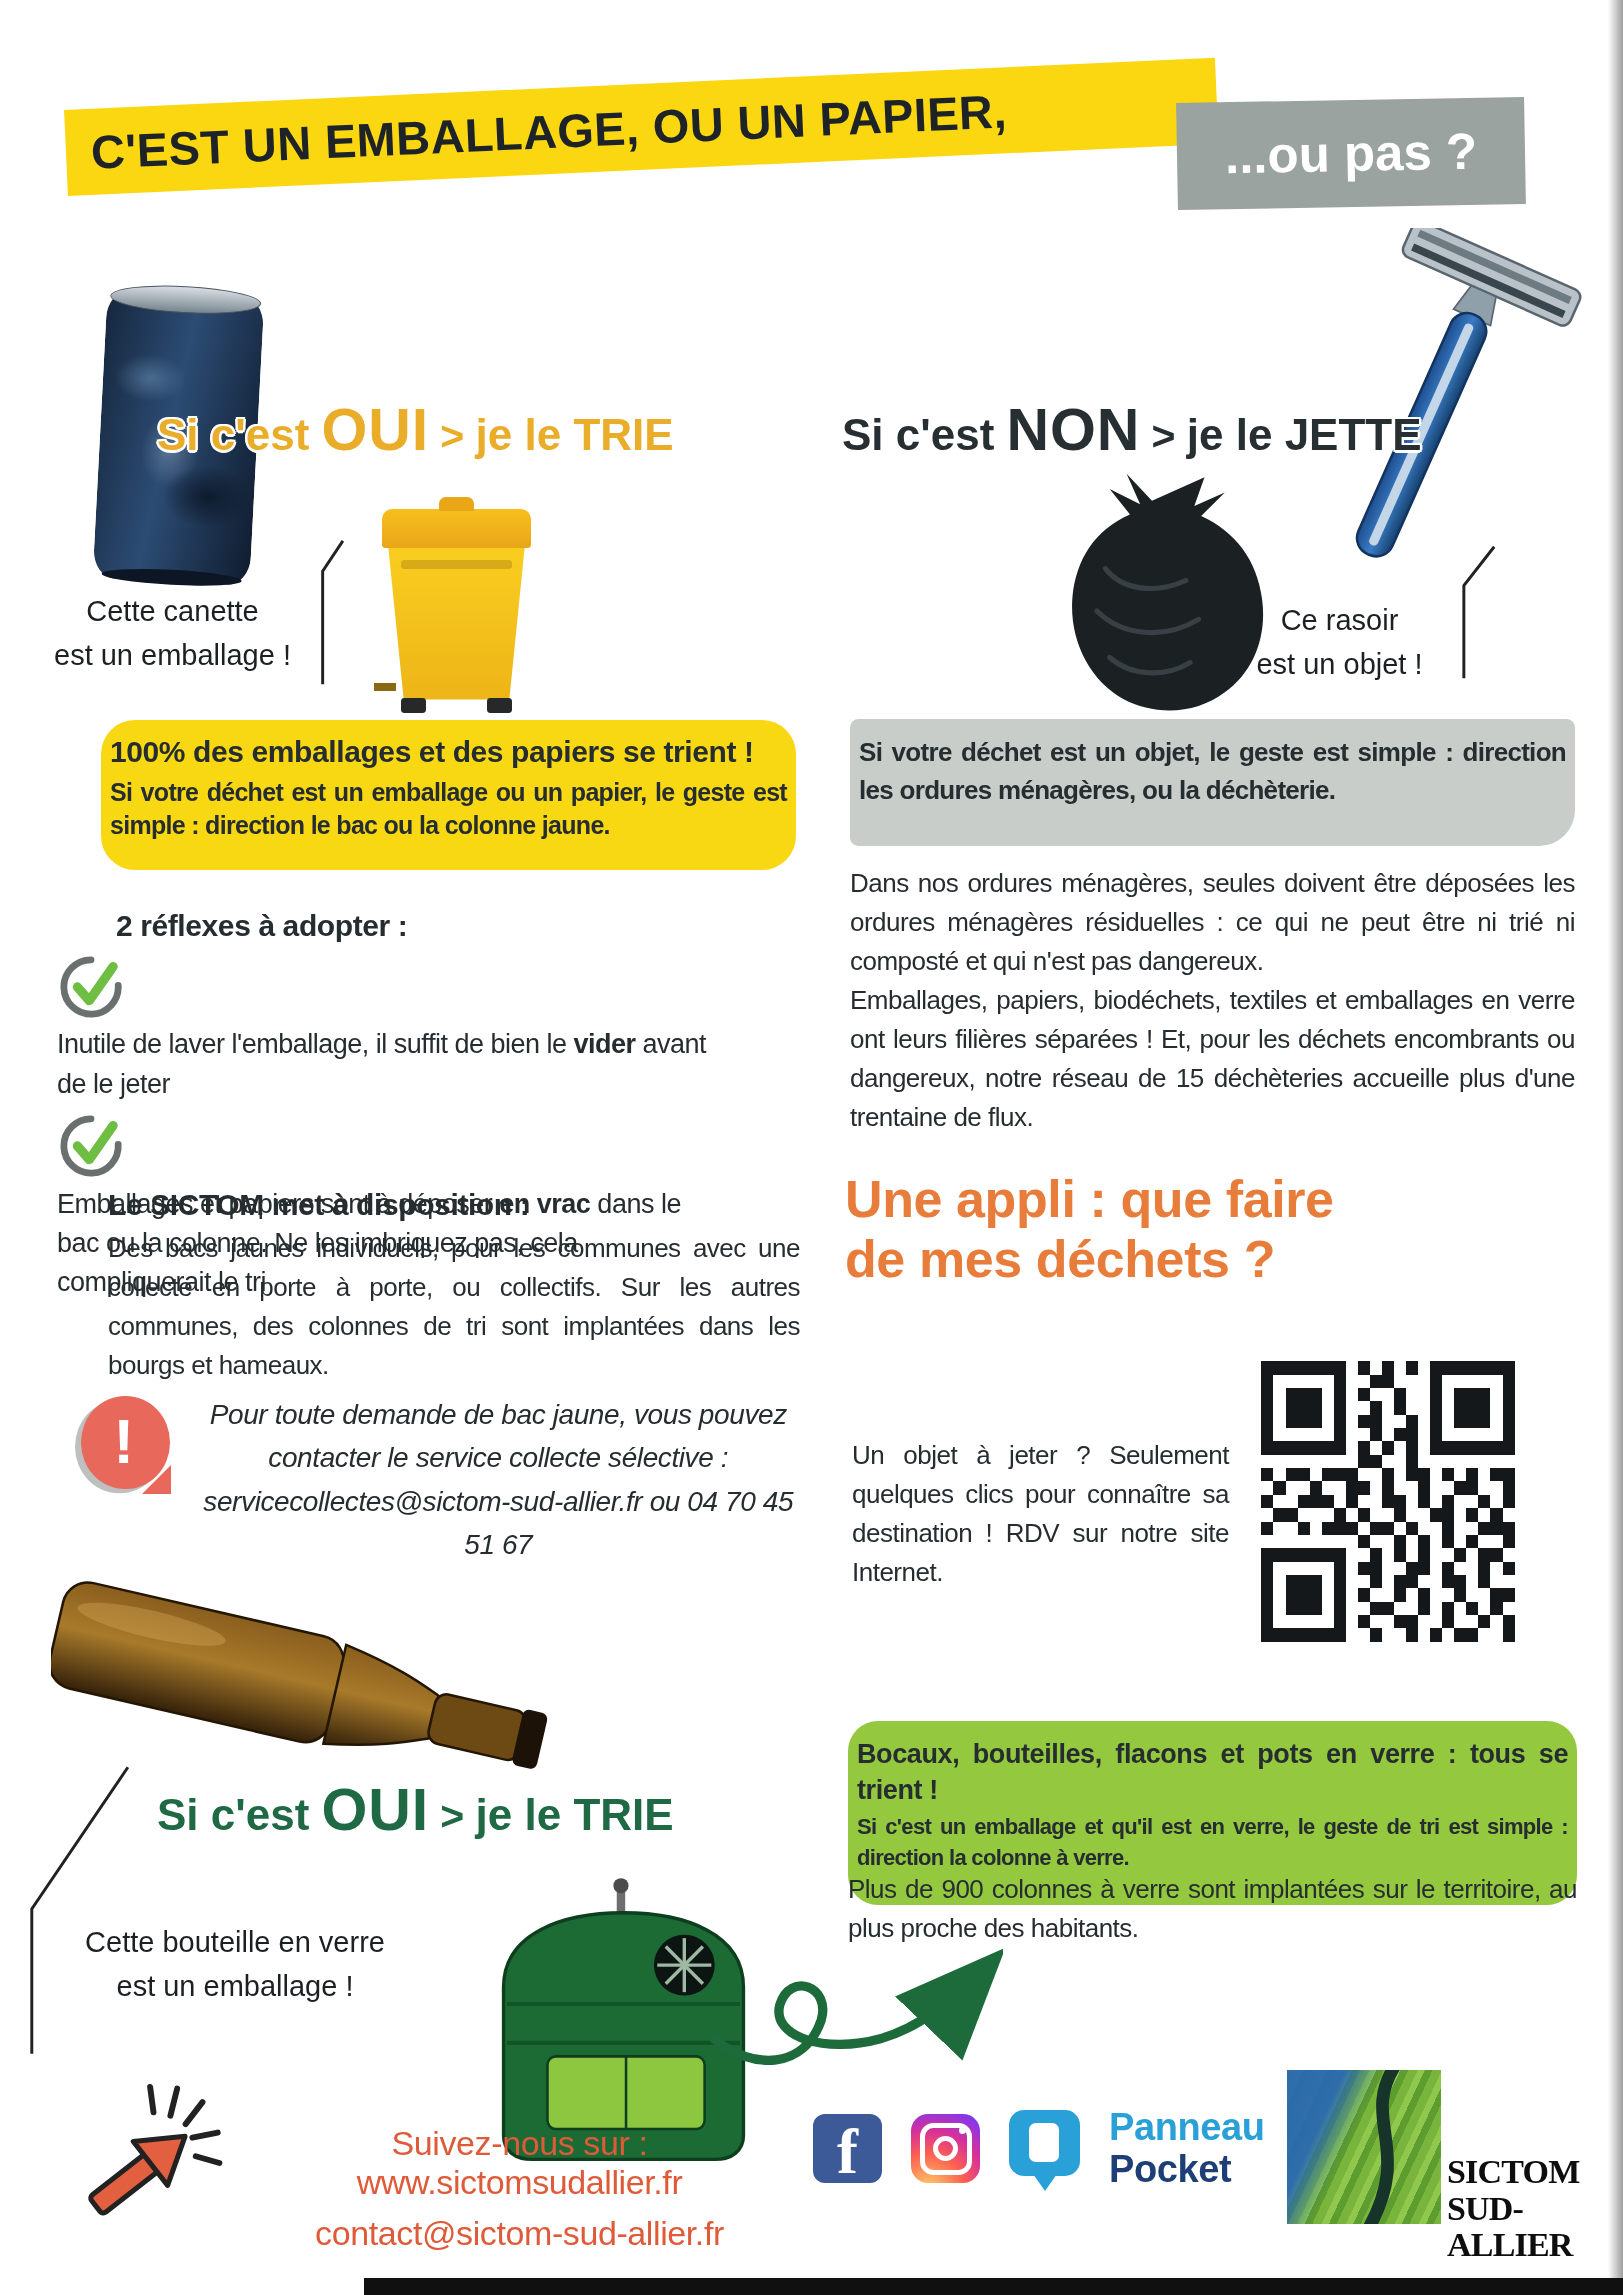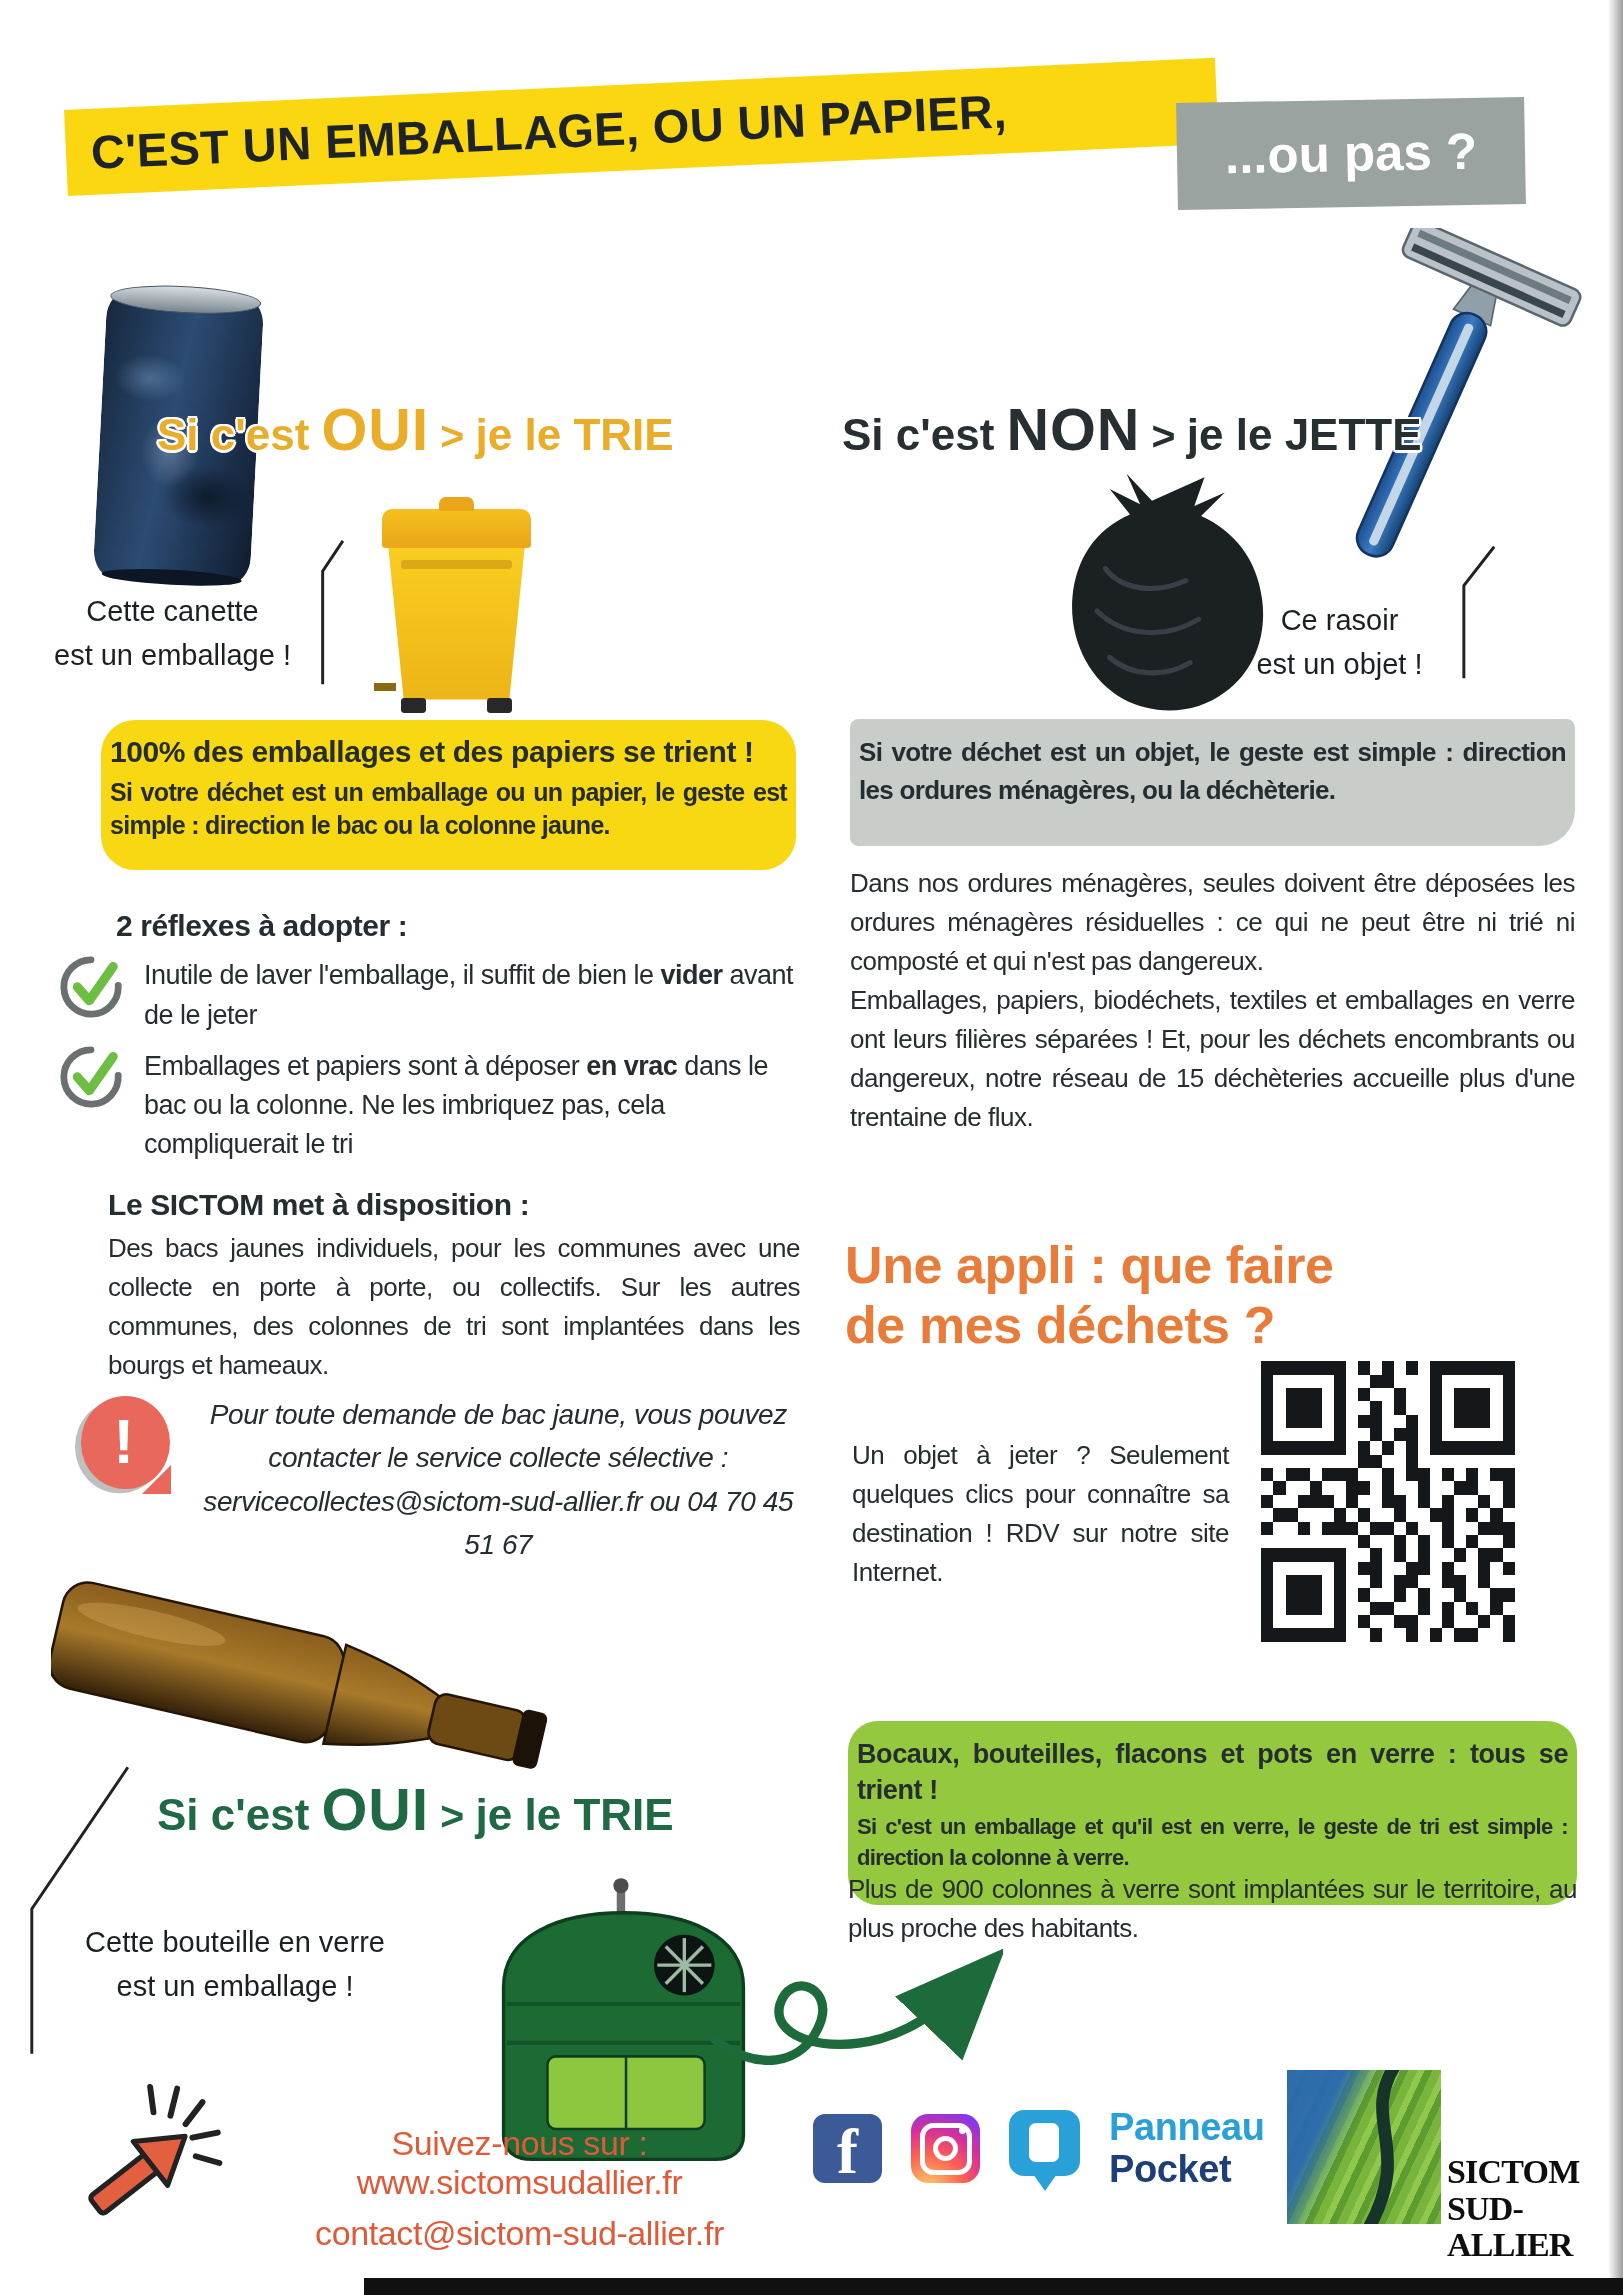--- a/index.html
+++ b/index.html
@@ -68,21 +68,21 @@
   .para { font-size:26px; line-height:1.5; letter-spacing:-0.5px; text-align:justify; }
   .para-right   { left:850px; top:864px; width:725px; }
   .para-app     { left:852px; top:1436px; width:377px; }
   .para-glass   { left:848px; top:1870px; width:729px; }
 
   .section-title { font-size:30px; font-weight:bold; letter-spacing:-0.4px; }
 
   
   .reflexes { left:57px; top:909px; width:744px; }
   .reflexes .section-title { margin-left:59px; margin-bottom:10px; }
-  .reflex-item { display:flex; gap:19px; margin-bottom:8.5px; }
+  .reflex-item { display:flex; gap:1px; margin-bottom:8.5px;flex-direction:column; }
   .reflex-item .icon { flex:none; width:68px; height:68px; }
   .reflex-item .txt { font-size:27px; line-height:1.45; letter-spacing:-0.5px; width:651px; padding-top:3.4px; }
   .reflex-item .txt b { font-weight:bold; }
 
   .sictom-block { left:108px; top:1188px; width:692px; }
   .sictom-block .body { margin-top:6.8px; }
 
   
   .notice { left:78px; top:1393px; width:727px; display:flex; gap:13.5px; align-items:flex-start; }
   .notice-icon { position:relative; flex:none; width:100px; height:108px; }
@@ -94,21 +94,21 @@
     position:absolute; right:6.8px; bottom:6.8px; width:29px; height:29px;
     background:var(--red,#e8695c); clip-path:polygon(0 0,100% 0,0 100%); transform:rotate(180deg);
   }
   .notice-icon .bang {
     position:absolute; inset:0 8.5px 12px 0; display:flex; align-items:center; justify-content:center;
     color:#fff; font-size:63px; font-weight:bold;
   }
   .notice-text { font-style:italic; font-size:28px; line-height:1.55; text-align:center; width:626px; letter-spacing:-0.4px; }
 
   
-  .app-title { left:845px; top:1236px; font-size:52px; font-weight:bold; line-height:1.15;
+  .app-title { left:845px; top:1170px; font-size:52px; font-weight:bold; line-height:1.15;
                color:var(--orange,#e87c3a); letter-spacing:-0.4px; }
   .qr-box { left:1258px; top:1358px; width:260px; height:287px; background:#fff; padding:3.4px;
             display:grid; grid-template-columns:repeat(21,1fr); grid-auto-rows:1fr; }
   .qr-box .qm { background:#fff; }
   .qr-box .qm.on { background:#15181a; }
 
   
   .can {
     left:100px; top:293px; width:157px; height:289px; transform:rotate(3deg);
     border-radius:22px/29px;

